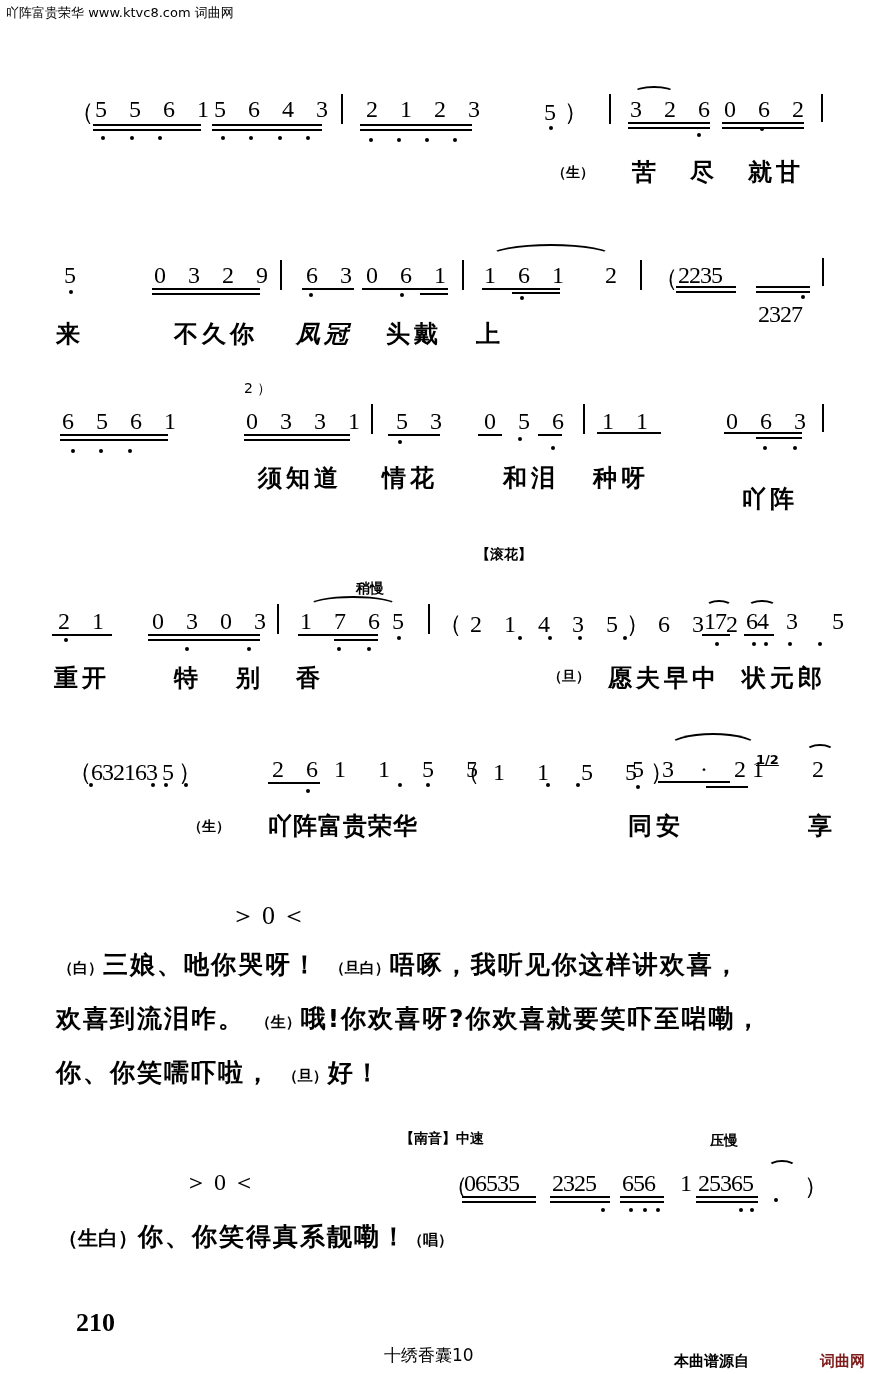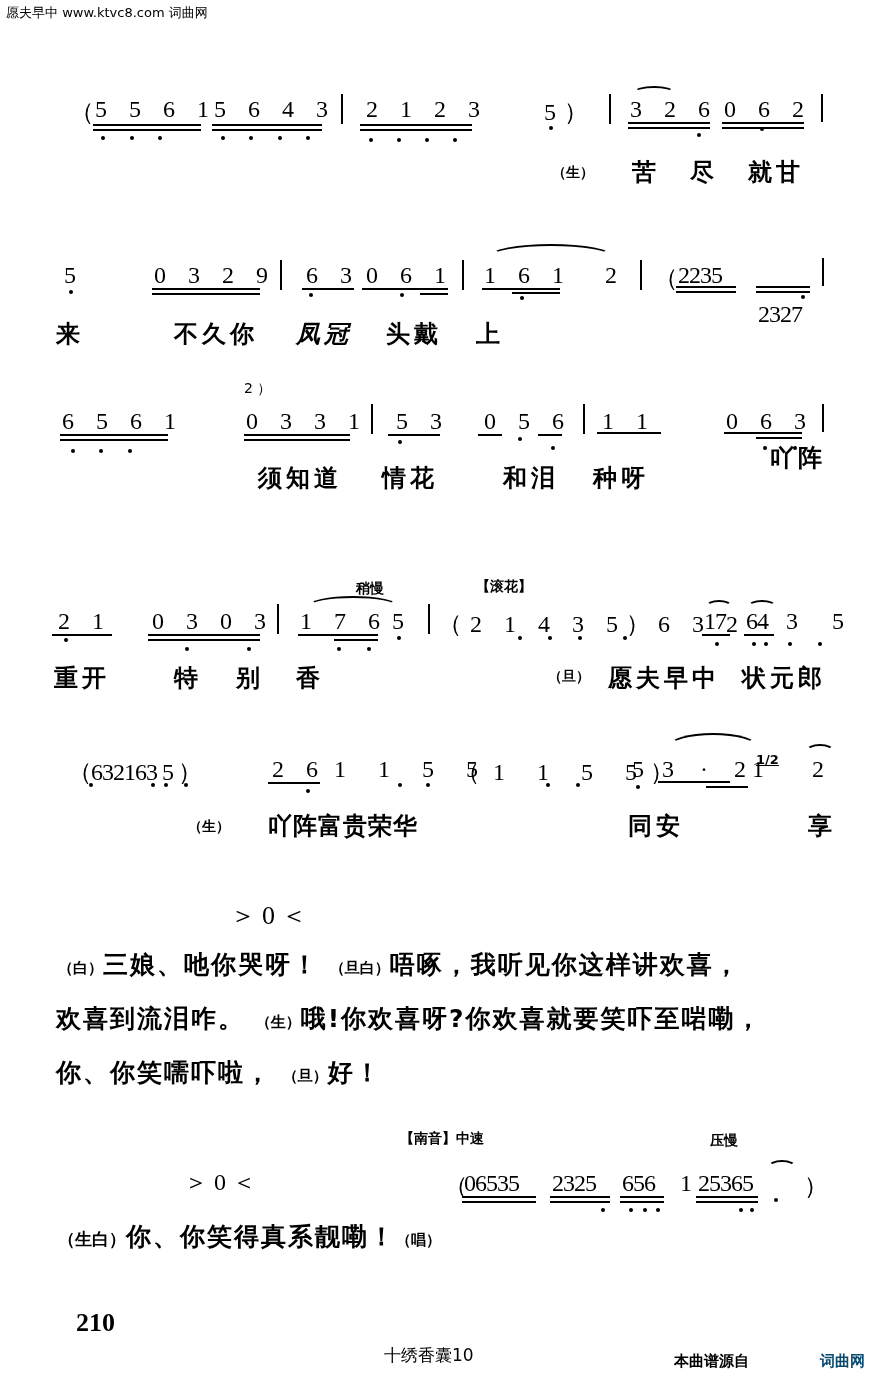--- a/index.html
+++ b/index.html
@@ -12,27 +12,27 @@
   .role { font-family:"DejaVu Sans","Liberation Sans",sans-serif; font-weight:bold; font-size:14px; }
   .small { font-family:"DejaVu Sans","Liberation Sans",sans-serif; font-weight:bold; font-size:14px; }
   .bar { position:absolute; width:2px; background:#000; }
   .ul { position:absolute; height:2px; background:#000; }
   .dot { position:absolute; width:4px; height:4px; border-radius:50%; background:#000; }
   .tie { position:absolute; border:2px solid #000; border-bottom:none; border-left-color:transparent; border-right-color:transparent; border-radius:50% 50% 0 0; }
   .prose { font-family:"DejaVu Sans","Liberation Sans",sans-serif; font-weight:bold; font-size:25px; letter-spacing:2px; }
   .prose .r { font-size:15px; font-weight:bold; letter-spacing:0; }
   .footer-mid { font-family:"DejaVu Sans","Liberation Sans",sans-serif; font-size:17px; }
   .wm-bot { font-family:"DejaVu Sans","Liberation Sans",sans-serif; font-size:15px; font-weight:bold; }
-  .wm-pink { color:#0c4a6e;text-align:center; }
+  .wm-pink { color:#7f1d1d;text-align:center; }
   .page-no { font-family:"Liberation Serif","DejaVu Serif",serif; font-size:26px; font-weight:bold; }
 </style>
 </head>
 <body>
 
-<div class="abs wm-top">愿夫早中 www.ktvc8.com 词曲网</div>
+<div class="abs wm-top">吖阵富贵荣华 www.ktvc8.com 词曲网</div>
 
 <div>
   <span class="abs num" style="left:70px;top:96px;">（</span>
   <span class="abs num" style="left:95px;top:96px;letter-spacing:8px;">5 5 6 1</span>
   <div class="ul" style="left:93px;top:124px;width:108px;"></div>
   <div class="ul" style="left:93px;top:129px;width:108px;"></div>
   <div class="dot" style="left:101px;top:136px;"></div>
     <div class="dot" style="left:130px;top:136px;"></div>
     <div class="dot" style="left:158px;top:136px;"></div>
   <span class="abs num" style="left:214px;top:96px;letter-spacing:8px;">5 6 4 3</span>
@@ -136,26 +136,26 @@
   <div class="ul" style="left:724px;top:432px;width:78px;"></div>
   <div class="ul" style="left:756px;top:437px;width:46px;"></div>
   <div class="dot" style="left:763px;top:446px;"></div>
     <div class="dot" style="left:793px;top:446px;"></div>
   <div class="bar" style="left:822px;top:404px;height:28px;"></div>
 
   <span class="abs lyr" style="left:258px;top:462px;">须知道</span>
   <span class="abs lyr" style="left:382px;top:462px;">情花</span>
   <span class="abs lyr" style="left:503px;top:462px;">和泪</span>
   <span class="abs lyr" style="left:593px;top:462px;">种呀</span>
-  <span class="abs lyr" style="left:742px;top:442px;margin-left:28px;">吖阵</span>
+  <span class="abs lyr" style="left:742px;top:483px;">吖阵</span>
 </div>
 
 <div>
   <span class="abs small" style="left:356px;top:580px;">稍慢</span>
-  <span class="abs small" style="left:476px;top:578px;">【滚花】</span>
+  <span class="abs small" style="left:476px;top:546px;">【滚花】</span>
   <span class="abs num" style="left:58px;top:608px;letter-spacing:8px;">2 1</span>
   <div class="ul" style="left:52px;top:634px;width:60px;"></div>
   <div class="dot" style="left:64px;top:638px;"></div>
   <span class="abs num" style="left:152px;top:608px;letter-spacing:8px;">0 3 0 3</span>
   <div class="ul" style="left:148px;top:634px;width:112px;"></div>
   <div class="ul" style="left:148px;top:639px;width:112px;"></div>
   <div class="dot" style="left:185px;top:647px;"></div>
     <div class="dot" style="left:247px;top:647px;"></div>
   <div class="bar" style="left:277px;top:604px;height:30px;"></div>
   <div class="tie" style="left:308px;top:596px;width:86px;height:18px;"></div>
@@ -262,20 +262,20 @@
   <span class="abs num" style="left:698px;top:1170px;letter-spacing:-1px;">25365</span>
   <div class="ul" style="left:696px;top:1196px;width:62px;"></div>
   <div class="ul" style="left:696px;top:1201px;width:62px;"></div>
   <div class="dot" style="left:739px;top:1208px;"></div>
     <div class="dot" style="left:750px;top:1208px;"></div>
   <div class="tie" style="left:768px;top:1160px;width:24px;height:12px;"></div>
   <div class="dot" style="left:774px;top:1198px;"></div>
   <span class="abs num" style="left:804px;top:1170px;">）</span>
 
   <div class="abs prose" style="left:58px;top:1220px;">
-    <span class="r" style="font-size:17px;">（生白）</span><span>你、你笑得真系靓嘞！</span><span class="r">（唱）</span>
+    <span class="r" style="font-size:20px;">（生白）</span><span>你、你笑得真系靓嘞！</span><span class="r">（唱）</span>
   </div>
 </div>
 
 <span class="abs page-no" style="left:76px;top:1308px;">210</span>
 <span class="abs footer-mid" style="left:384px;top:1344px;">十绣香囊10</span>
 <span class="abs wm-bot" style="left:674px;top:1352px;">本曲谱源自</span>
 <span class="abs wm-bot wm-pink" style="left:820px;top:1352px;">词曲网</span>
 
 </body></html>

